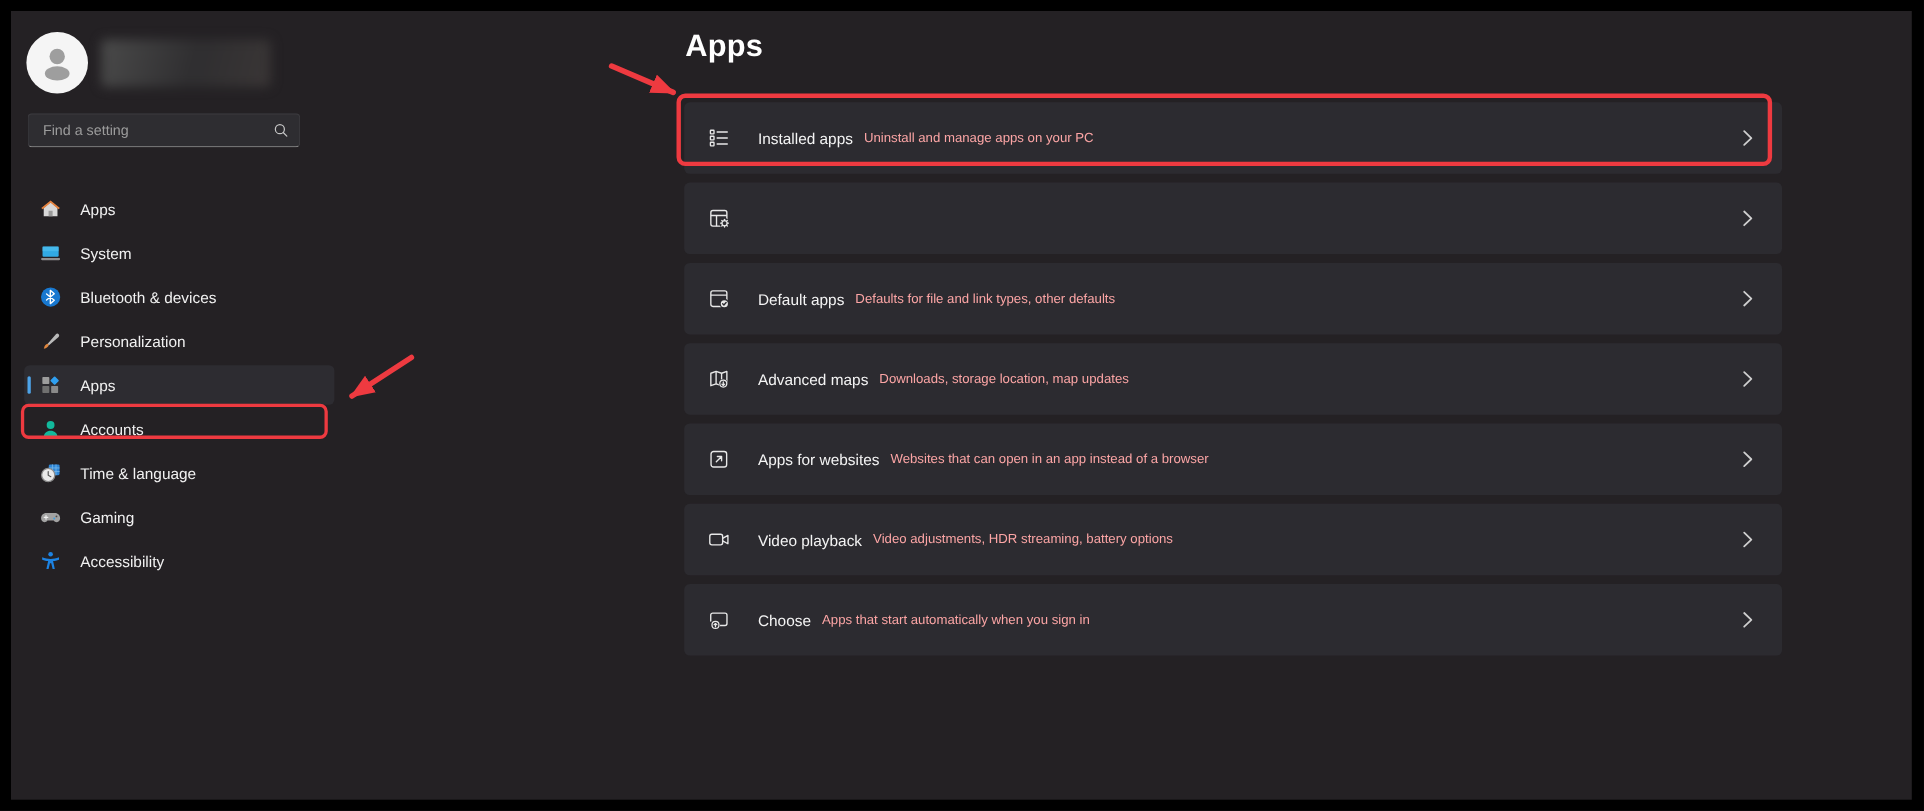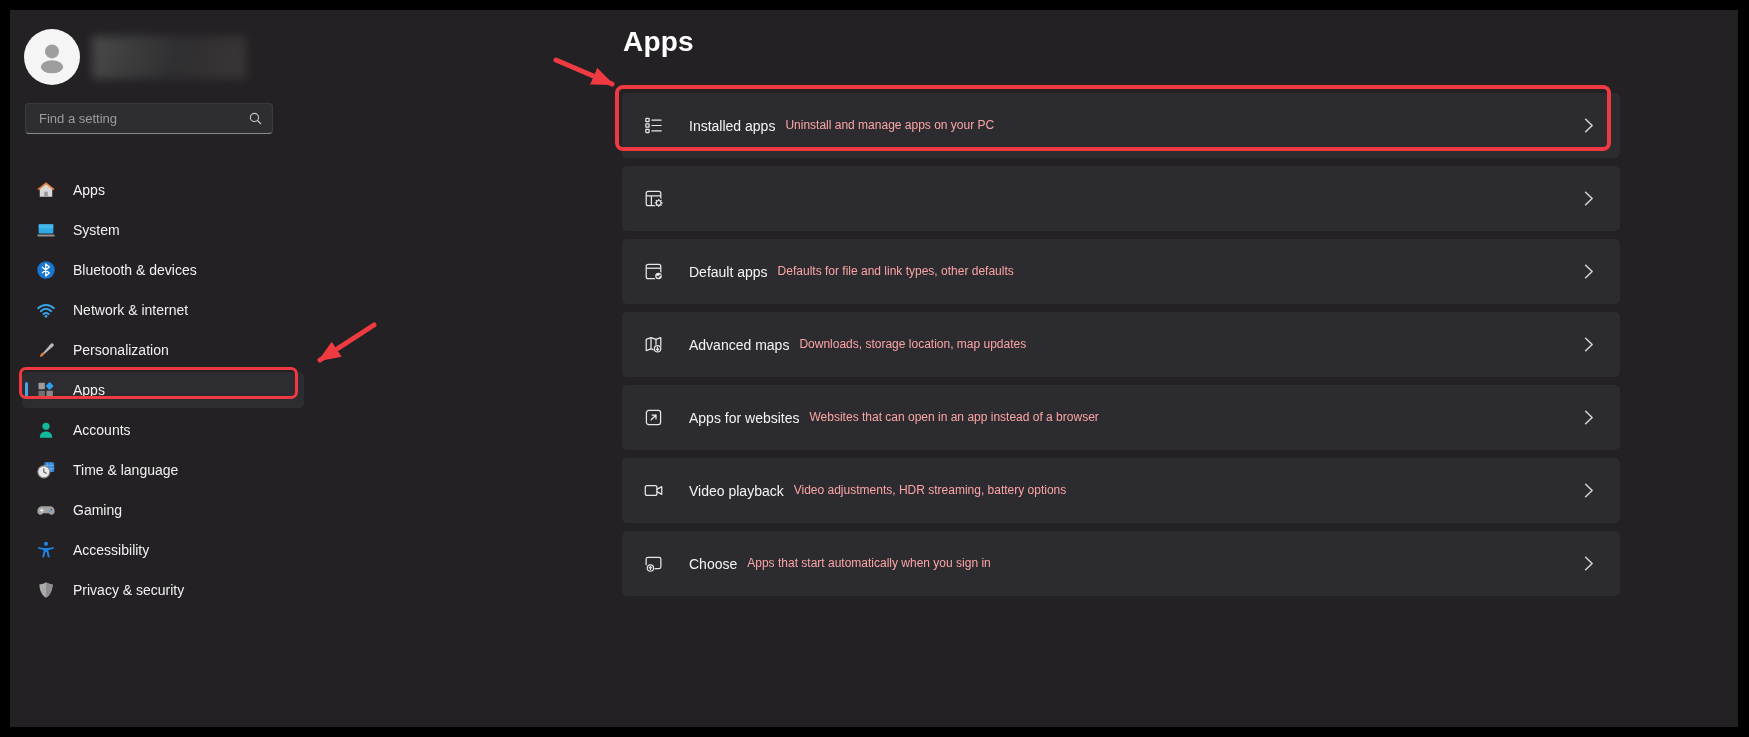--- a/index.html
+++ b/index.html
@@ -102,31 +102,20 @@
         <svg viewBox="0 0 24 24">
           <circle cx="12" cy="12" r="10.5" fill="#1878d0"></circle>
           <path d="M11.7 4.8 V19.2 M11.7 4.8 L16 8.4 L7.6 15.3 M11.7 19.2 L16 15.6 L7.6 8.7" stroke="#fff" stroke-width="1.5" fill="none" stroke-linejoin="round" stroke-linecap="round"></path>
         </svg>
       </span>
       <span>Bluetooth &amp; devices</span>
     </div>
     <div class="nav-item">
       <span class="icon">
         <svg viewBox="0 0 24 24">
-          <path d="M2.6 9.8 C8 4.6 16 4.6 21.4 9.8" stroke="#38a6ea" stroke-width="2.4" fill="none" stroke-linecap="round"></path>
-          <path d="M5.8 13.4 C9.6 9.9 14.4 9.9 18.2 13.4" stroke="#38a6ea" stroke-width="2.4" fill="none" stroke-linecap="round"></path>
-          <path d="M9 16.9 C10.8 15.4 13.2 15.4 15 16.9" stroke="#38a6ea" stroke-width="2.4" fill="none" stroke-linecap="round"></path>
-          <circle cx="12" cy="19.6" r="1.7" fill="#38a6ea"></circle>
-        </svg>
-      </span>
-      <span>Network &amp; internet</span>
-    </div>
-    <div class="nav-item">
-      <span class="icon">
-        <svg viewBox="0 0 24 24">
           <path d="M8.6 15.4 L17.8 4.6 C18.6 3.7 20 3.7 20.8 4.6 C21.6 5.4 21.5 6.8 20.7 7.6 L9.9 16.8 Z" fill="#b9b9b9"></path>
           <path d="M8.9 15 C6.6 15.4 5.2 17.2 4.6 20.4 C7.8 19.8 9.6 18.4 10 16.1 Z" fill="#e0873f"></path>
         </svg>
       </span>
       <span>Personalization</span>
     </div>
     <div class="nav-item selected">
       <span class="pill"></span>
       <span class="icon">
         <svg viewBox="0 0 24 24">
@@ -170,29 +159,20 @@
       <span>Gaming</span>
     </div>
     <div class="nav-item">
       <span class="icon">
         <svg viewBox="0 0 24 24">
           <circle cx="12" cy="4.6" r="2.5" fill="#1d83e2"></circle>
           <path d="M2.8 8 C5.9 9.2 9 9.7 12 9.7 C15 9.7 18.1 9.2 21.2 8 L21.2 10.6 C18.8 11.5 16.6 11.9 14.7 12 L16.6 20.8 H14.2 L12.7 14.5 H11.3 L9.8 20.8 H7.4 L9.3 12 C7.4 11.9 5.2 11.5 2.8 10.6 Z" fill="#1d83e2"></path>
         </svg>
       </span>
       <span>Accessibility</span>
-    </div>
-    <div class="nav-item">
-      <span class="icon">
-        <svg viewBox="0 0 24 24">
-          <path d="M12 2.6 C14.4 4.3 17.3 5.1 19.9 5.1 C19.9 12.3 17 18.3 12 21.4 C7 18.3 4.1 12.3 4.1 5.1 C6.7 5.1 9.6 4.3 12 2.6 Z" fill="#ababab"></path>
-          <path d="M12 2.6 C14.4 4.3 17.3 5.1 19.9 5.1 C19.9 12.3 17 18.3 12 21.4 Z" fill="#8e8e8e"></path>
-        </svg>
-      </span>
-      <span>Privacy &amp; security</span>
     </div>
   </nav>
 
 <h1 class="page-title">Apps</h1>
 <div class="rows">
     <div class="row">
       <span class="icon">
         <svg viewBox="0 0 24 24">
           <g stroke="#e8e8e8" stroke-width="1.3" fill="none">
             <rect x="4" y="4.6" width="3.4" height="3.4" rx="0.5"></rect>

